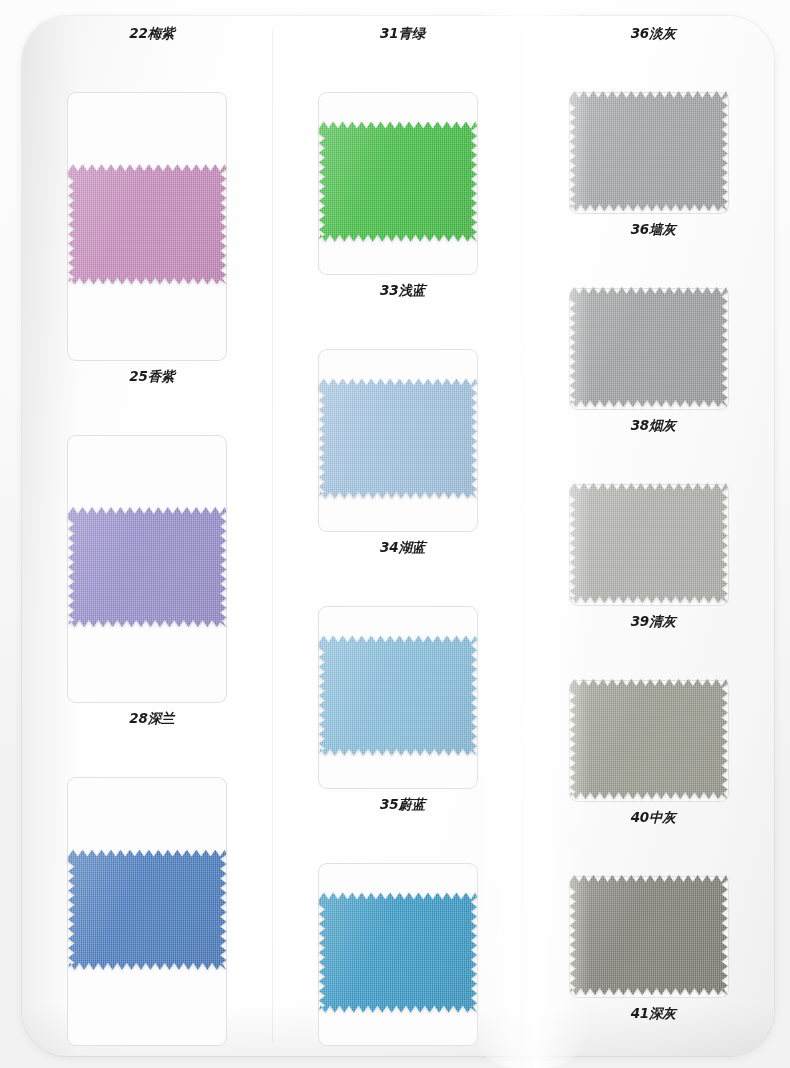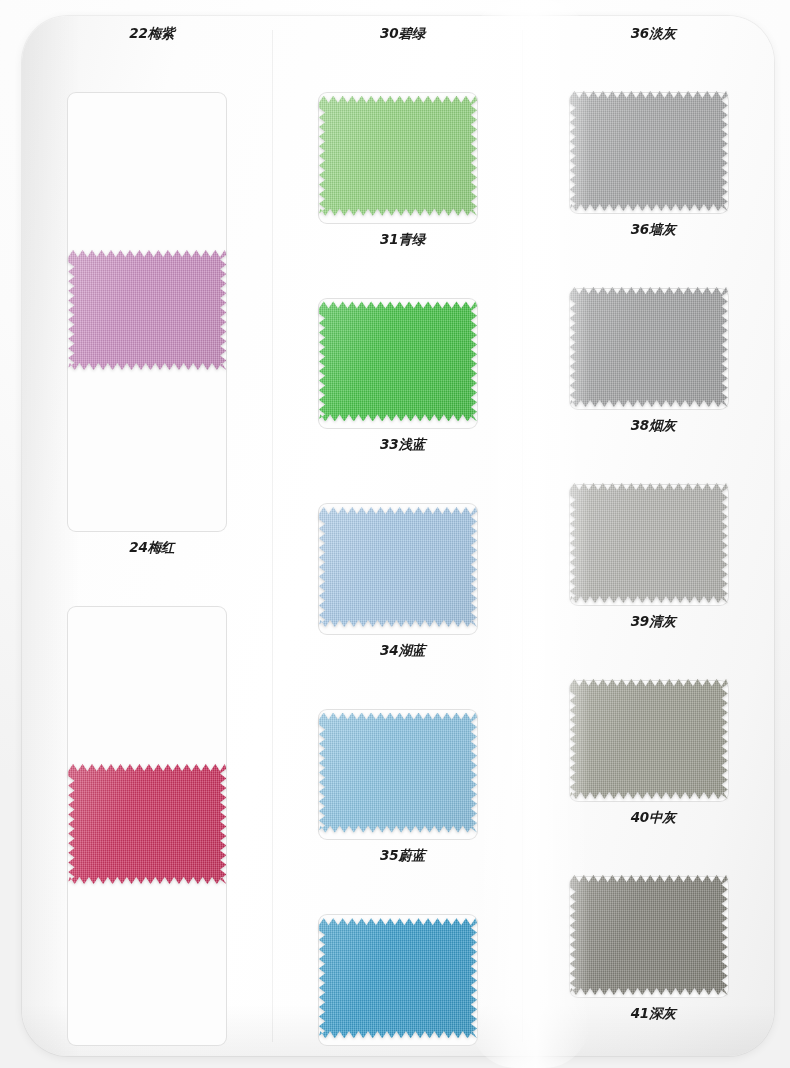--- a/index.html
+++ b/index.html
@@ -218,38 +218,38 @@
     <div class="column">
       <div class="swatch-row">
         <div class="swatch-label">22梅紫</div>
         <div class="swatch-frame">
           <div class="chip-wrap">
             <div class="chip" style="background-color: rgb(203, 143, 193);"></div>
           </div>
         </div>
       </div>
       <div class="swatch-row">
-        <div class="swatch-label">24梅红</div>
-        <div class="swatch-frame">
-          <div class="chip-wrap">
-            <div class="chip" style="background-color: rgb(204, 50, 95);"></div>
+        <div class="swatch-label">25香紫</div>
+        <div class="swatch-frame">
+          <div class="chip-wrap">
+            <div class="chip" style="background-color: rgb(155, 146, 210);"></div>
+          </div>
+        </div>
+      </div>
+      <div class="swatch-row">
+        <div class="swatch-label">28深兰</div>
+        <div class="swatch-frame">
+          <div class="chip-wrap">
+            <div class="chip" style="background-color: rgb(76, 127, 196);"></div>
           </div>
         </div>
       </div>
     </div>
 
     <div class="column">
-      <div class="swatch-row">
-        <div class="swatch-label">30碧绿</div>
-        <div class="swatch-frame">
-          <div class="chip-wrap">
-            <div class="chip" style="background-color: rgb(148, 212, 129);"></div>
-          </div>
-        </div>
-      </div>
       <div class="swatch-row">
         <div class="swatch-label">31青绿</div>
         <div class="swatch-frame">
           <div class="chip-wrap">
             <div class="chip" style="background-color: rgb(69, 194, 70);"></div>
           </div>
         </div>
       </div>
       <div class="swatch-row">
         <div class="swatch-label">33浅蓝</div>

